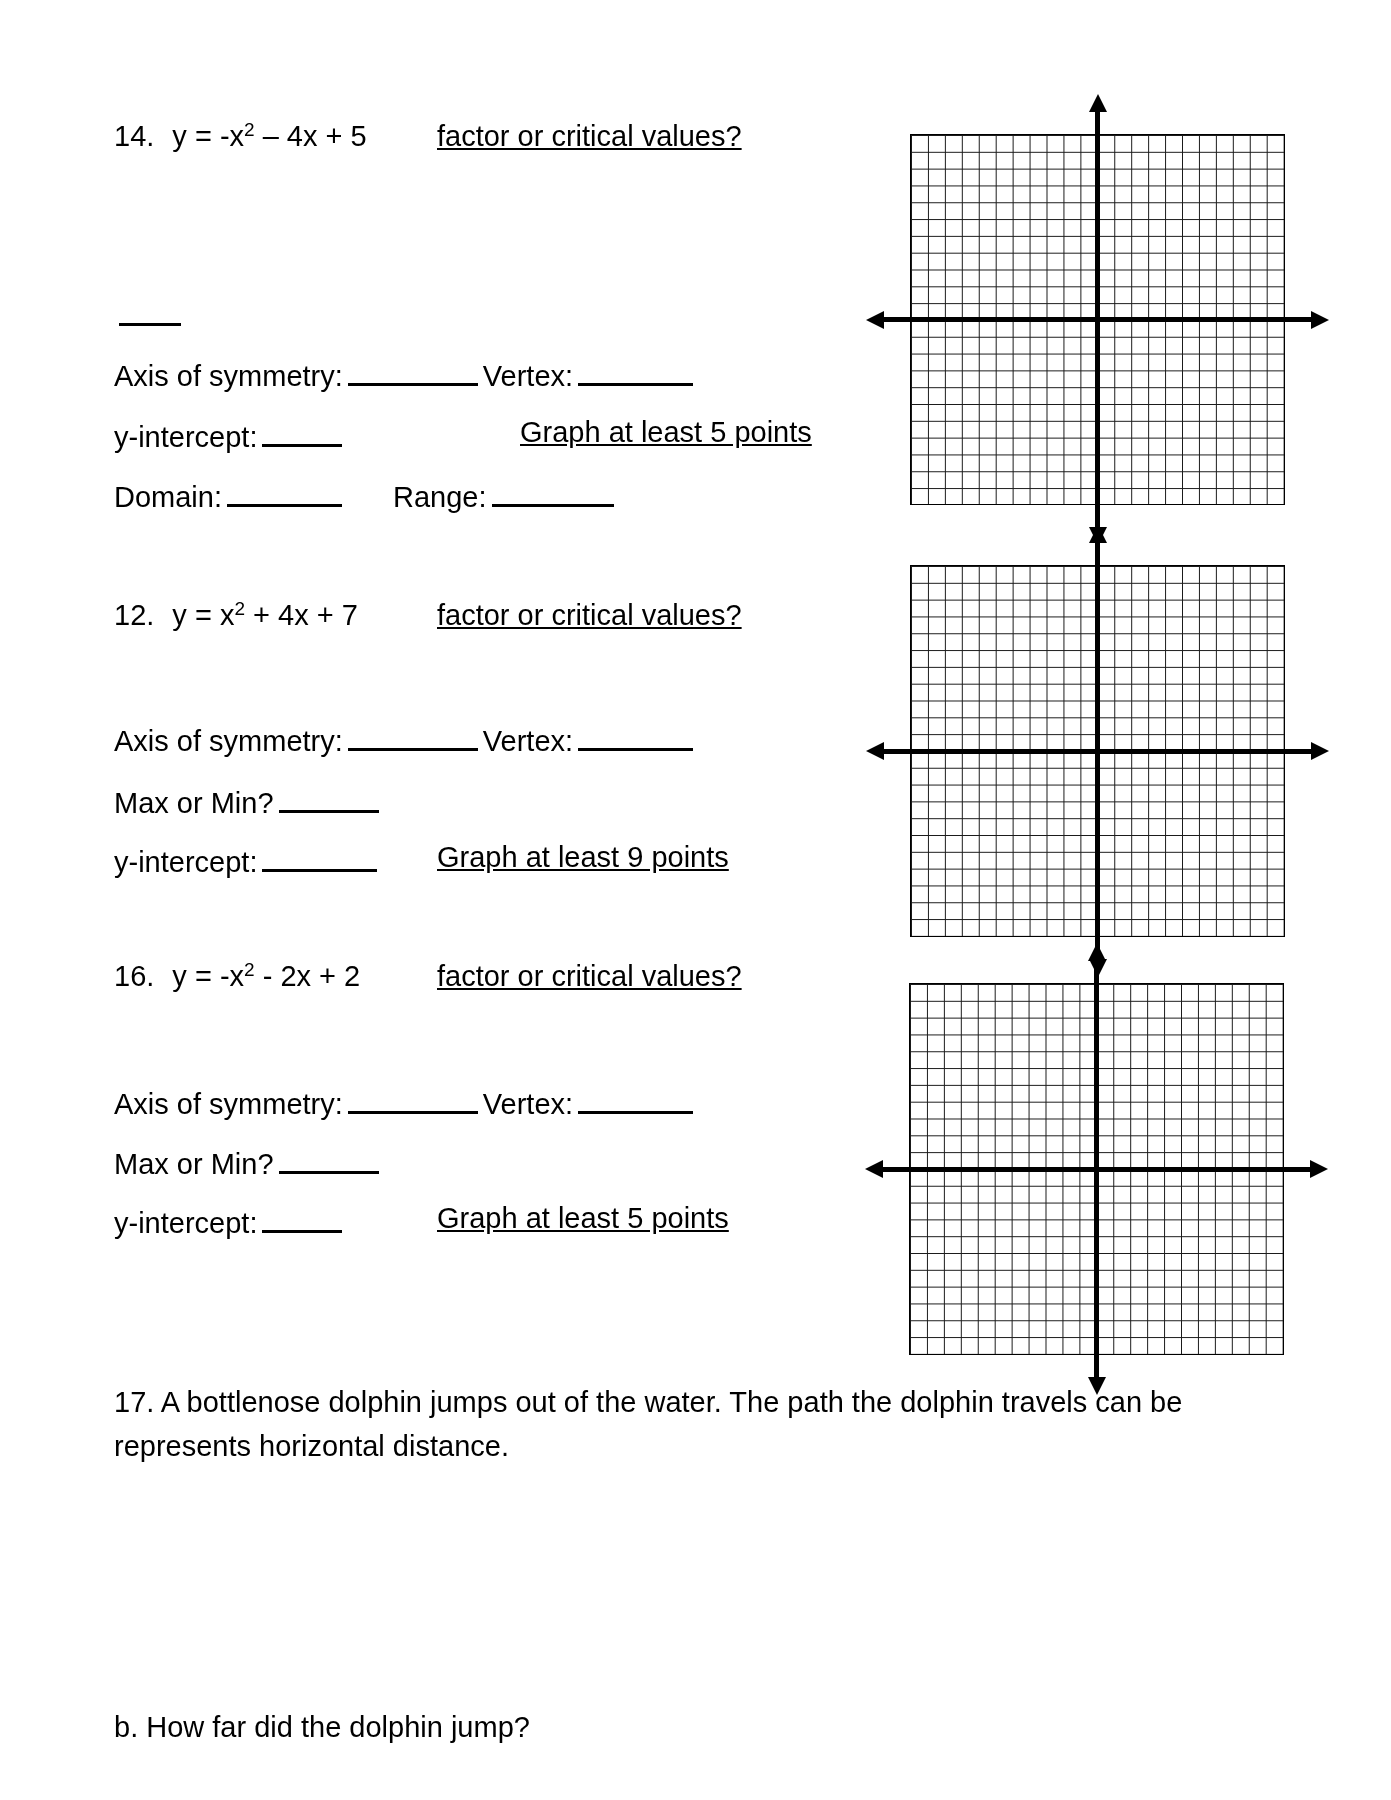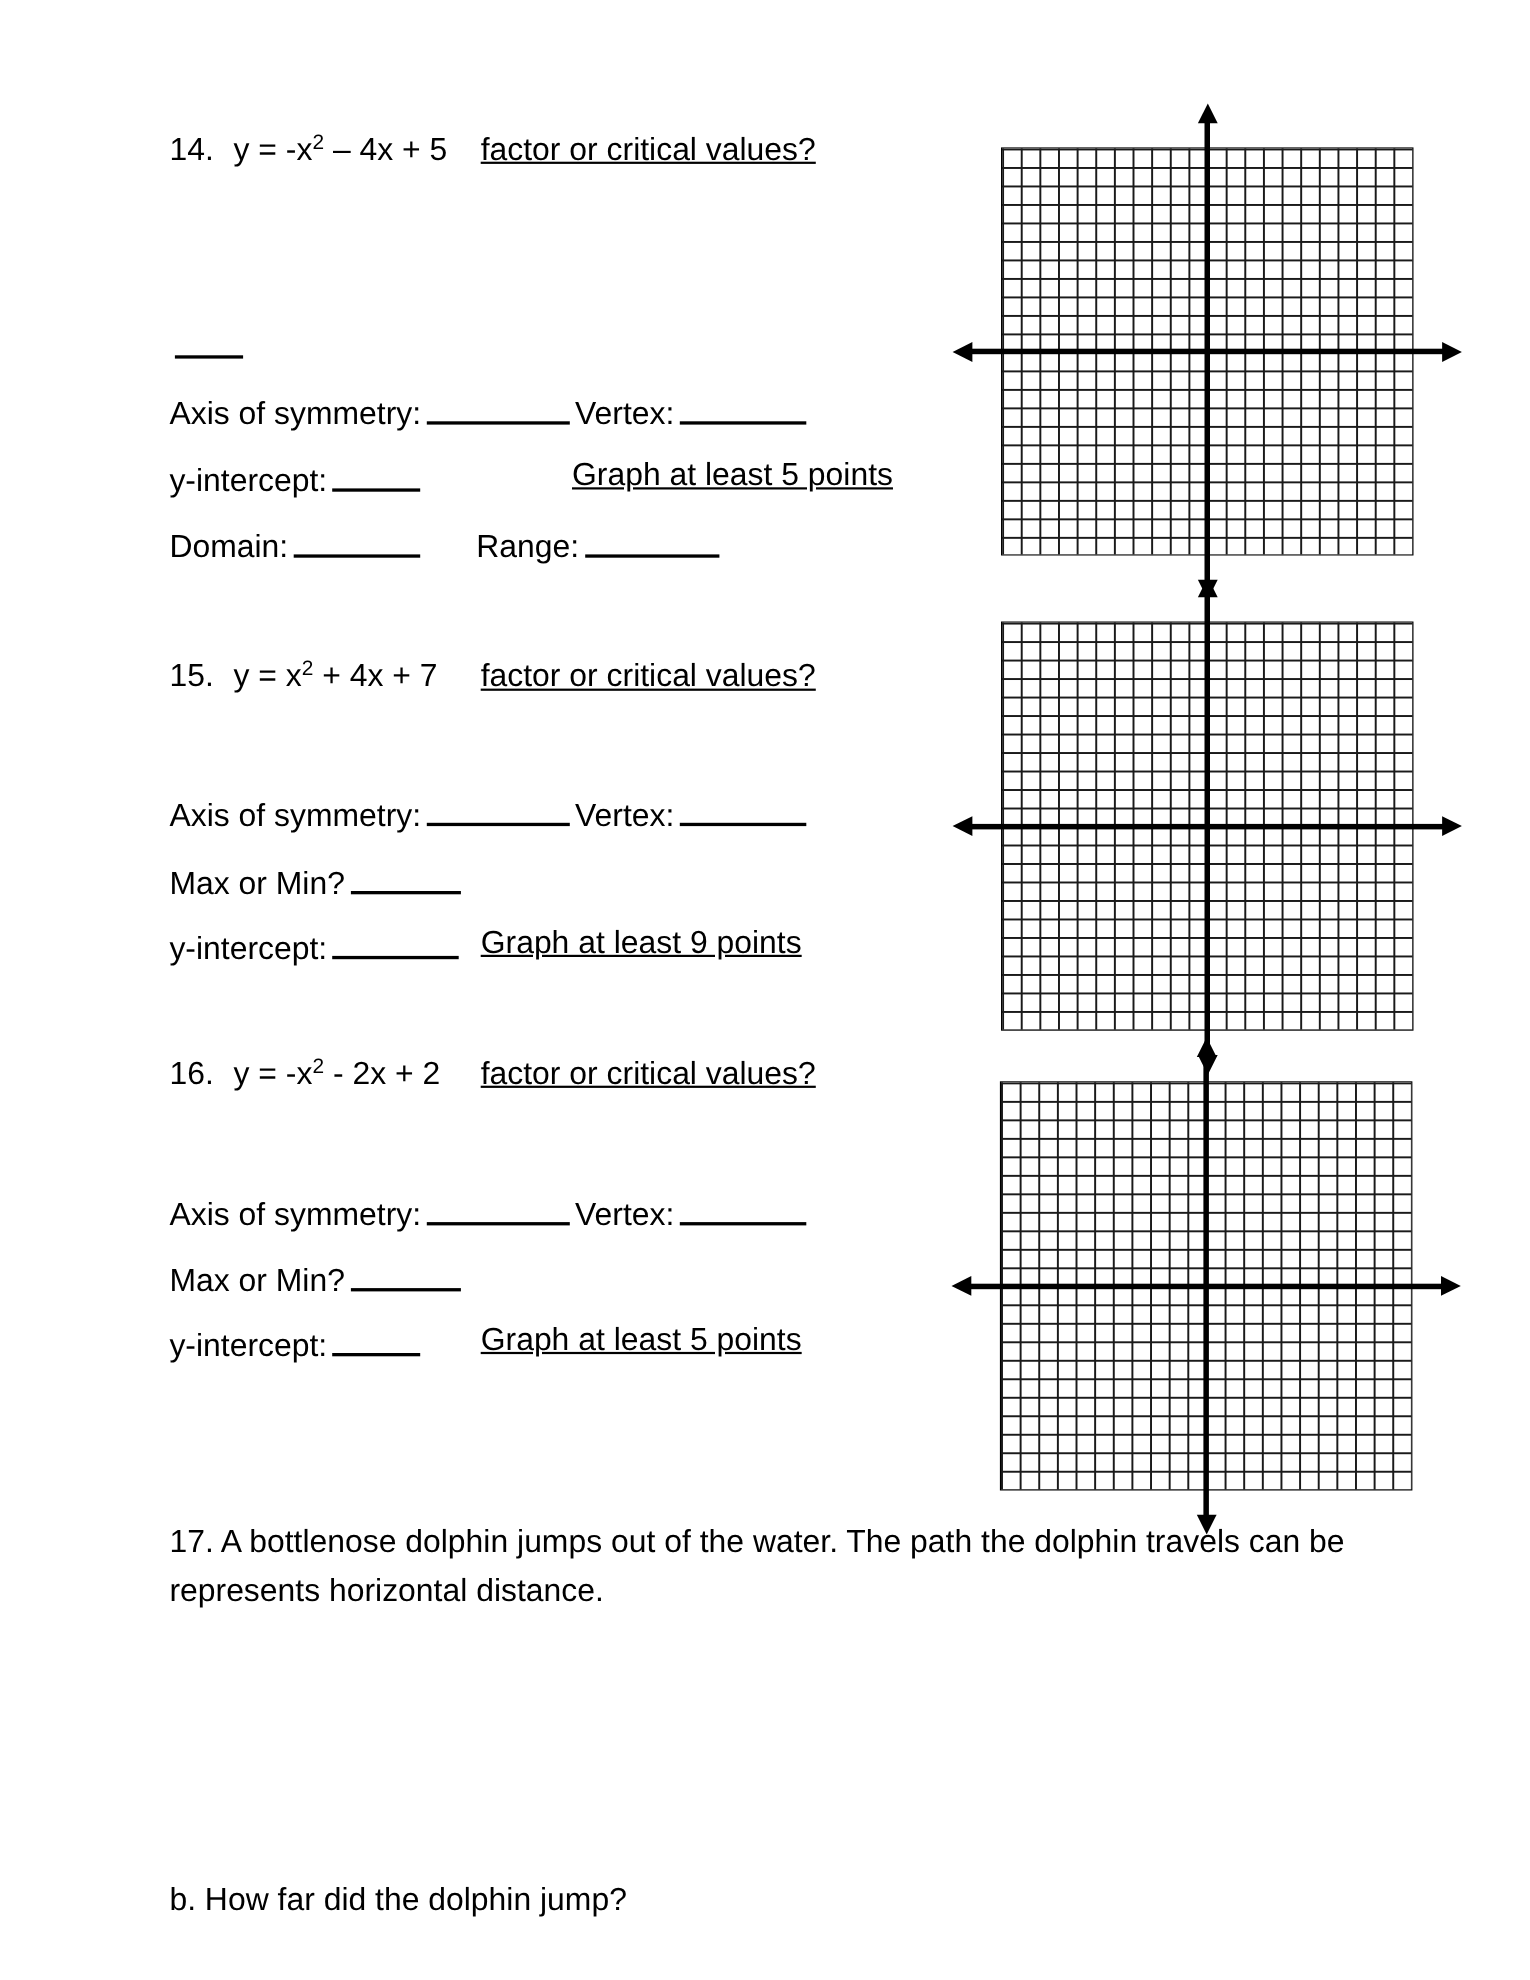--- a/index.html
+++ b/index.html
@@ -11,21 +11,20 @@
     font-family:"Liberation Sans", sans-serif;
     font-size:29px;
     color:#000;
     overflow:hidden;
   }
   .line {
     position:absolute;
     left:114px;
     white-space:nowrap;
     line-height:36px;
-    margin-left:40px;
   }
   .abs { position:absolute; white-space:nowrap; line-height:36px;text-decoration:underline; }
   .sup { font-size:19px; position:relative; top:-0.55em; }
   .eq { margin-left:18px; }
   .blank {
     display:inline-block;
     height:1.02em;
     border-bottom:3px solid #000;
     vertical-align:baseline;
     margin:0 5px;
@@ -98,21 +97,21 @@
   <div class="line" style="top:414px">
     <span>y-intercept:</span><span class="blank w80"></span>
   </div>
   <div class="abs" style="left:520px; top:414px">Graph at least 5 points</div>
 
   <div class="line" style="top:474px">
     <span>Domain:</span><span class="blank w115"></span><span style="display:inline-block;width:46px"></span><span>Range:</span><span class="blank w122"></span>
   </div>
 
   <div class="line" style="top:597px">
-    <span>15.</span><span class="eq"><span>y = x</span><span class="sup">2</span><span> + 4x + 7</span></span>
+    <span>12.</span><span class="eq"><span>y = x</span><span class="sup">2</span><span> + 4x + 7</span></span>
   </div>
   <div class="abs" style="left:437px; top:597px">factor or critical values?</div>
 
   <div class="line" style="top:718px">
     <span>Axis of symmetry:</span><span class="blank w130"></span><span>Vertex:</span><span class="blank w115"></span>
   </div>
 
   <div class="line" style="top:780px">
     <span>Max or Min?</span><span class="blank w100"></span>
   </div>

